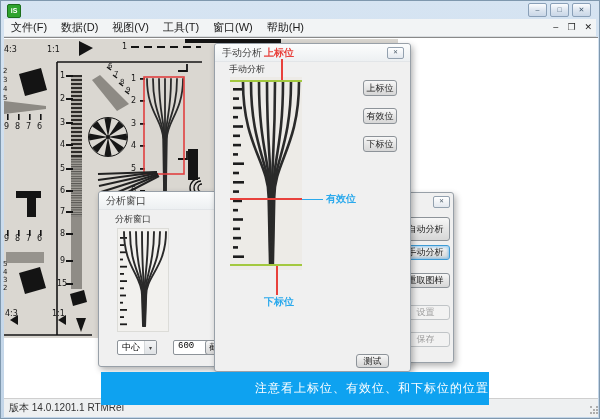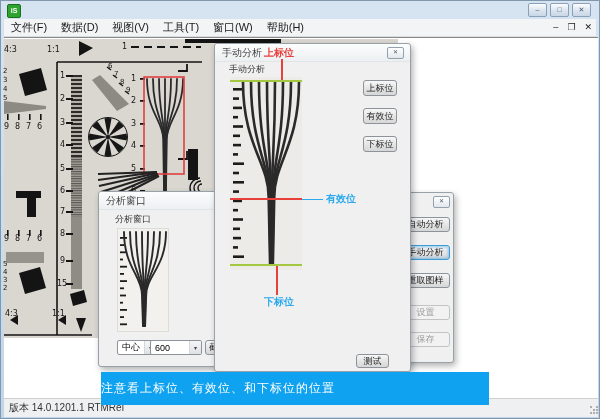--- a/index.html
+++ b/index.html
@@ -40,35 +40,35 @@
   .dlg-close{position:absolute;width:15px;height:10px;border:1px solid #93a1af;
              border-radius:2px;background:linear-gradient(#fff,#e3e8ee);
              font-size:6px;text-align:center;line-height:9px;color:#4a5a68;}
   .btn{position:absolute;display:flex;align-items:center;justify-content:center;
        font-size:9px;color:#1c1c1c;white-space:nowrap;overflow:hidden;
        background:linear-gradient(#f7f7f7,#e4e4e4 55%,#d7d7d7);
        border:1px solid #8d9399;border-radius:3px;box-sizing:border-box;}
   .btn.focused{border-color:#3e9bd5;box-shadow:inset 0 0 3px 1px rgba(90,175,235,.65);}
   .btn.disabled{color:#9d9d9d;background:#f2f2f2;border-color:#c0c4c7;text-align:right;}
   .combo{position:absolute;height:15px;background:#fff;border:1px solid #8d9399;
-         border-radius:2px;font-size:9px;display:flex;align-items:center;
+         border-radius:2px;font-size:9px;display:flex;
          box-sizing:border-box;overflow:hidden;}
   .combo-text{flex:1;padding-left:4px;white-space:nowrap;}
   .combo-arrow{width:11px;font-size:6px;color:#444;border-left:1px solid #d5d8da;
                align-self:stretch;display:flex;align-items:center;justify-content:center;
                background:linear-gradient(#f4f5f6,#dfe2e5);}
   .pattern{position:absolute;background:#efeeea;border:1px solid #dcdcd8;box-sizing:border-box;}
   .ann{position:absolute;line-height:1;}
   .ann.red{color:#e8413c;font-weight:bold;font-size:10px;}
   .ann.blue{color:#2ba9ec;font-weight:bold;font-size:10px;}
   .hline,.vline{position:absolute;}
   
   .banner{position:absolute;left:100px;top:371px;width:388px;height:33px;
           background:#0ea2f0;color:#fff;font-size:12px;letter-spacing:1px;
-          display:flex;align-items:center;justify-content:flex-start;z-index:30;}
+          display:flex;align-items:center;justify-content:flex-end;z-index:30;}
   .statusbar{position:absolute;left:3px;top:397px;width:594px;height:19px;
              background:#eef0f1;border-top:1px solid #cfcfcf;font-size:10px;
              color:#333;display:flex;align-items:center;padding-left:5px;
              box-sizing:border-box;z-index:10;}
   .grip{position:absolute;right:7px;top:405px;width:2px;height:2px;background:#adadad;
         box-shadow:0 6px #adadad,3px 6px #adadad,6px 6px #adadad,3px 3px #adadad,6px 3px #adadad,6px 0 #adadad;
         z-index:11;}
 </style>
 </head>
 <body>
@@ -282,30 +282,30 @@
           <path d="M30,3 C30,37.650000000000006 26.4,47.10000000000001 26.4,66 L26.2,97" fill="none" stroke="#2a2a2a" stroke-width="1.9" stroke-linecap="round"></path>
           <path d="M36,3 C36,37.650000000000006 27,47.10000000000001 27,66 L26.5,97" fill="none" stroke="#2a2a2a" stroke-width="1.9" stroke-linecap="round"></path>
           <path d="M42,3 C42,37.650000000000006 27.6,47.10000000000001 27.6,66 L26.8,97" fill="none" stroke="#2a2a2a" stroke-width="1.9" stroke-linecap="round"></path>
           <path d="M48,3 C48,37.650000000000006 28.2,47.10000000000001 28.2,66 L27.1,97" fill="none" stroke="#2a2a2a" stroke-width="1.9" stroke-linecap="round"></path>
         </svg>
     </div>
     <div class="combo" style="left:18px;top:148px;width:40px;">
       <span class="combo-text">中心</span>
       <span class="combo-arrow">▾</span>
     </div>
-    <div class="combo" style="left:51px;top:148px;width:52px;">
+    <div class="combo" style="left:74px;top:148px;width:52px;font-family:Liberation Mono, monospace;">
       <span class="combo-text">600</span>
       <span class="combo-arrow">▾</span>
     </div>
     <div class="btn" style="left:106px;top:148px;width:14px;height:15px;justify-content:flex-start;padding-left:3px;">截取</div>
   </div>
 
   <div class="dialog" style="left:396px;top:191px;width:57px;height:171px;z-index:3;">
     <div class="dlg-close" style="right:3px;top:3px;">✕</div>
-    <div class="btn" style="left:3px;top:24px;width:49px;height:15px;">自动分析</div>
+    <div class="btn" style="left:3px;top:24px;width:49px;height:24px;">自动分析</div>
     <div class="btn focused" style="left:3px;top:52px;width:49px;height:15px;">手动分析</div>
     <div class="btn" style="left:3px;top:80px;width:49px;height:15px;">重取图样</div>
     <div class="btn disabled" style="left:3px;top:112px;width:49px;height:15px;">设置</div>
     <div class="btn disabled" style="left:3px;top:139px;width:49px;height:15px;">保存</div>
   </div>
 
   <div class="dialog" style="left:213px;top:42px;width:197px;height:329px;z-index:4;">
     <div class="dlg-title">手动分析</div>
     <div class="dlg-close" style="left:172px;top:3px;">✕</div>
     <div class="ann" style="left:14px;top:21px;font-size:9px;color:#333;">手动分析</div>

